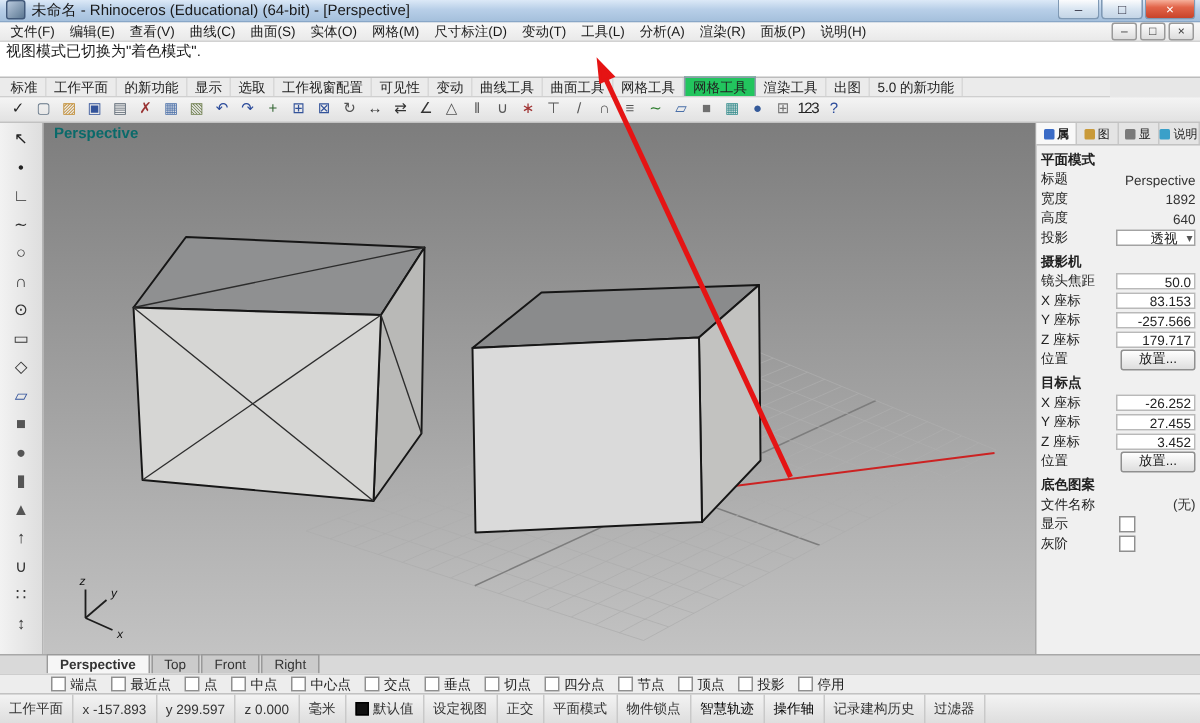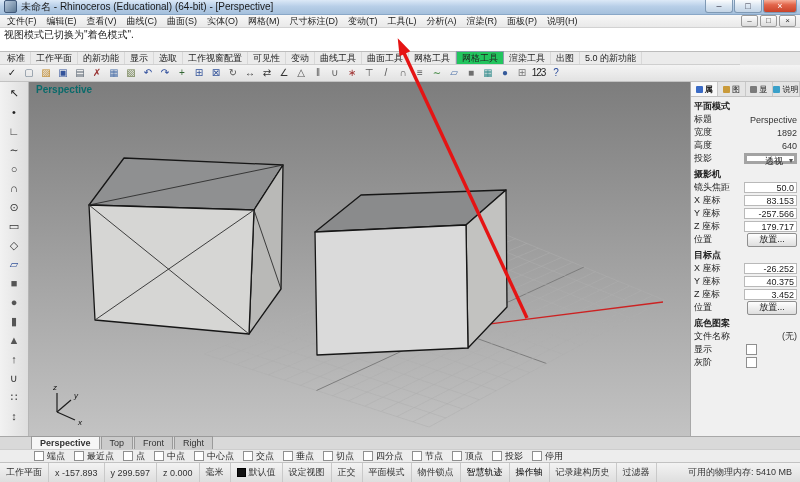--- a/index.html
+++ b/index.html
@@ -70,21 +70,21 @@
   #panel-tabs div.ptab:nth-of-type(1) .pticon{background:#3a6bc6}
   #panel-tabs div.ptab:nth-of-type(2) .pticon{background:#c99a3a}
   #panel-tabs div.ptab:nth-of-type(3) .pticon{background:#7a7a7a}
   #panel-tabs div.ptab:nth-of-type(4) .pticon{background:#3aa0c9}
   .prow{display:flex;align-items:center;height:13px;padding:0 3px;font-size:9px}
   .prow .lbl{width:50px;flex:0 0 auto;color:#222;white-space:nowrap}
   .prow .val,.prow .btn,.prow .chk{display:none}
   .prow.type-static .val{display:block;flex:1;text-align:right;color:#333;white-space:nowrap;overflow:hidden}
   .prow.type-text .val{display:block;flex:1;background:#fff;border:1px solid #b9b9b9;height:11px;
     line-height:10px;padding:0 2px;text-align:right;color:#222;box-sizing:border-box;overflow:hidden}
-  .prow.type-select .val{display:block;flex:1;background:#fff;border:3px solid #a3a3a3;height:11px;
+  .prow.type-select .val{display:block;flex:1;background:#fff;border:1px solid #a3a3a3;height:11px;
     line-height:10px;padding:0 11px 0 2px;text-align:right;color:#222;position:relative;box-sizing:border-box}
   .prow.type-select .val::after{content:"▾";position:absolute;right:1px;top:0;font-size:8px;color:#555}
   .prow.type-button .btn{display:block;margin-left:auto;width:48px;text-align:center;font-size:9px;
     background:linear-gradient(#fefefe,#dedede);border:1px solid #8f8f8f;border-radius:2px;height:12px;line-height:11px}
   .prow.type-checkbox .chk{display:block;width:9px;height:9px;background:#fff;border:1px solid #8f8f8f;margin-left:2px}
   .prow.type-section{font-weight:bold;margin-top:3px}
   .prow.type-section .lbl{width:auto}
   
   #vtabs{position:absolute;top:436px;left:0;width:800px;height:13px;box-sizing:border-box;
     background:#d9d9d9;border-top:1px solid #a8a8a8;display:flex;align-items:flex-end;padding-left:31px}
@@ -457,21 +457,21 @@
         <span class="lbl">目标点</span>
 
       </div>
       <div class="prow type-text">
         <span class="lbl">X 座标</span>
         <span class="val">-26.252</span>
 
       </div>
       <div class="prow type-text">
         <span class="lbl">Y 座标</span>
-        <span class="val">40.375</span>
+        <span class="val">27.455</span>
 
       </div>
       <div class="prow type-text">
         <span class="lbl">Z 座标</span>
         <span class="val">3.452</span>
 
       </div>
       <div class="prow type-button">
         <span class="lbl">位置</span>
 
@@ -570,21 +570,20 @@
   <span class="stseg">y 299.597</span>
   <span class="stseg">z 0.000</span>
   <span class="stseg">毫米</span>
   <span class="stseg">
     <span class="swatch"></span>
     <span>默认值</span>
   </span>
   <div id="status-toggles">
     
   <span class="stseg">设定视图</span><span class="stseg">正交</span><span class="stseg">平面模式</span><span class="stseg">物件锁点</span><span class="stseg active">智慧轨迹</span><span class="stseg active">操作轴</span><span class="stseg">记录建构历史</span><span class="stseg">过滤器</span></div>
-  <span class="stseg" id="mem">可用的物理内存: 5410 MB</span>
 </div>
 
 <svg id="annotation" width="800" height="482" viewBox="0 0 800 482">
   <g>
     <line x1="527" y1="318" x2="404" y2="53" stroke="#e51414" stroke-width="3.4"></line>
     <polygon points="399,41 408.6,50.9 400.4,54.7" fill="#e51414" stroke="#e51414" stroke-width="2"></polygon>
   </g>
 </svg>
 
 </body></html>

